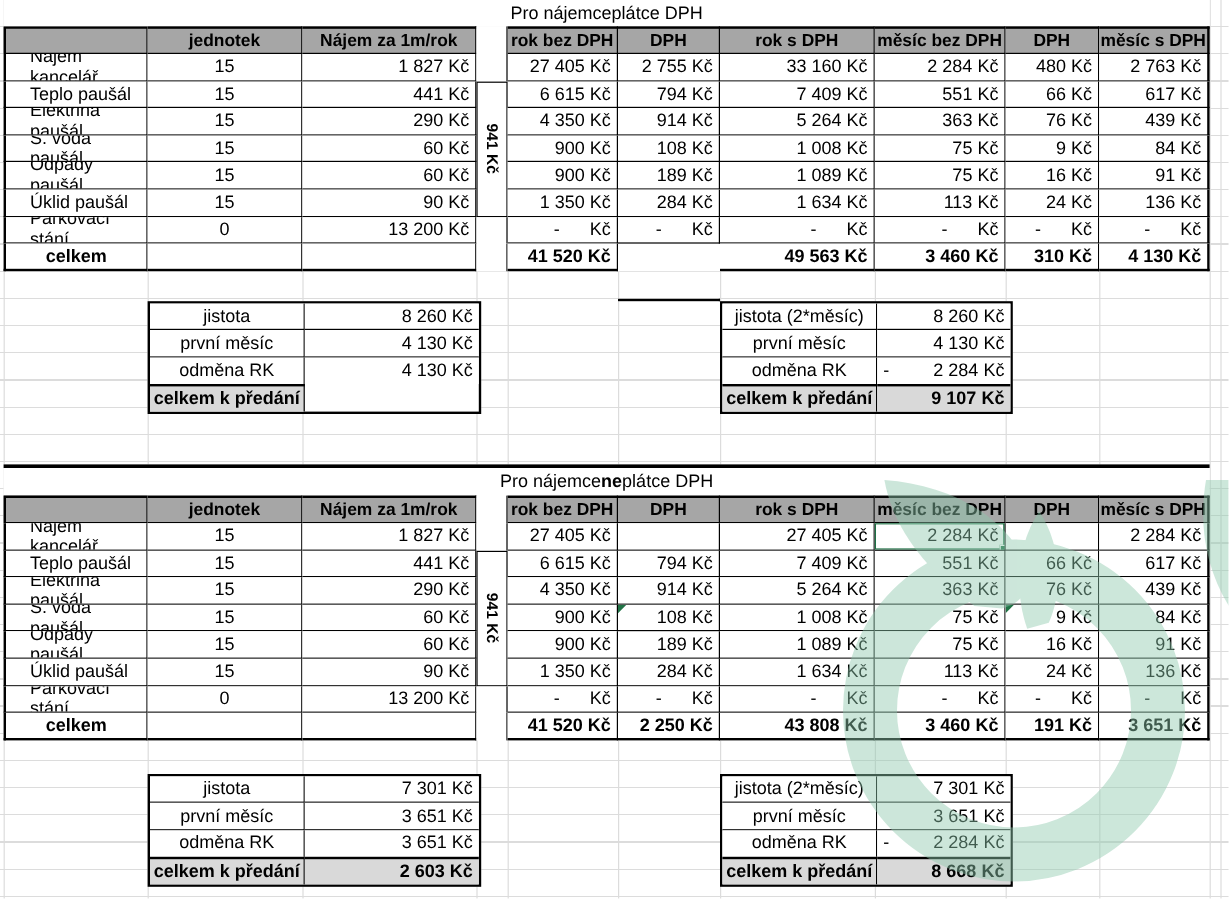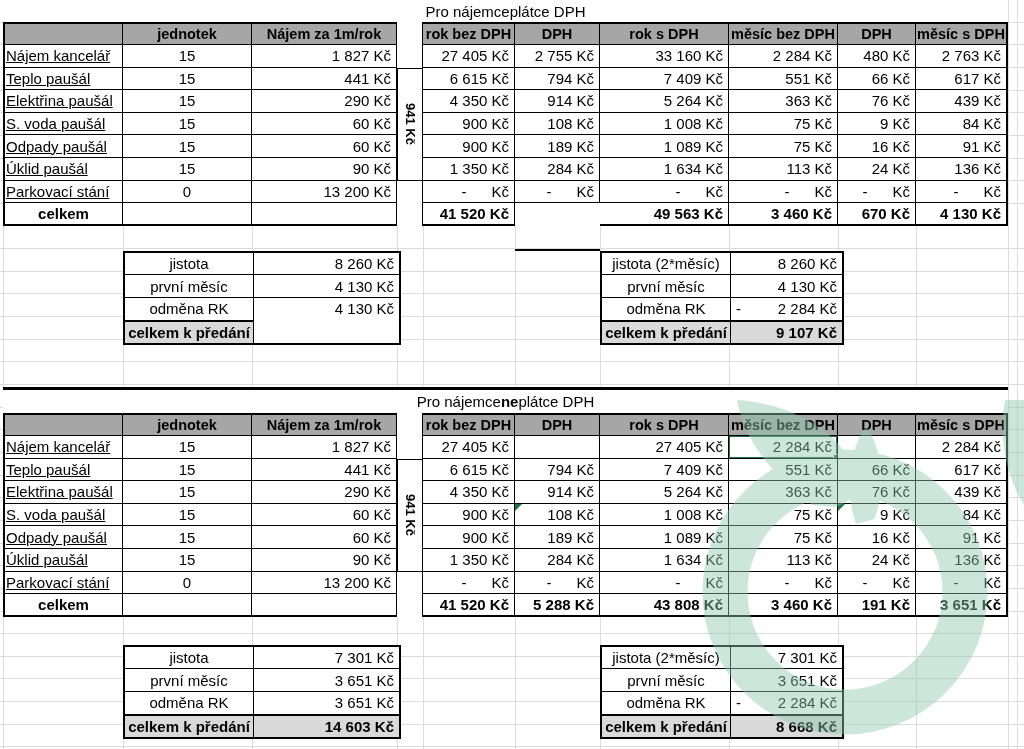--- a/index.html
+++ b/index.html
@@ -22,21 +22,21 @@
     grid-template-columns:120px 129px 145px 26px 92px 85px 129px 109px 78px 92px;
     grid-template-rows:23px repeat(8,22.6px);}
   #sec0-grid{top:22px;}
   #sec1-grid{top:413px;}
   .c{border-right:1px solid #000;border-bottom:1px solid #000;background:#fff;
      display:flex;align-items:center;font-size:15px;overflow:hidden;box-sizing:border-box;}
   .c.first{border-left:2px solid #000;}
   .c.last{border-right:2px solid #000;}
   .hdr{background:#a6a6a6;font-weight:bold;justify-content:center;border-top:2px solid #000;font-size:14.5px;}
   .gapc{border-top:none !important;border-bottom:none !important;background:#fff;}
-  .lbl{padding-left:1px;text-decoration:underline;}
+  .lbl{padding-left:20px;}
   .ctr{justify-content:center;}
   .num{justify-content:flex-end;padding-right:5px;}
   .tot{font-weight:bold;border-bottom:2px solid #000;}
   .v941{border:1px solid #000;background:#fff;display:flex;align-items:center;justify-content:center;
     writing-mode:vertical-rl;font-weight:bold;font-size:13px;box-sizing:border-box;}
 
   
   .selected{position:relative;}
   .selected::after{content:"";position:absolute;inset:-1px;border:2px solid #1e7145;pointer-events:none;}
   .selected::before{content:"";position:absolute;right:-4px;bottom:-4px;width:6px;height:6px;
@@ -166,21 +166,21 @@
       <div class="c num last" style="grid-area: 8 / 10;">-&nbsp;&nbsp;&nbsp;&nbsp;&nbsp;&nbsp;Kč</div>
       <div class="c gapc" style="grid-area: 8 / 4;"></div>
       <div class="c first ctr tot" style="grid-area: 9 / 1;">celkem</div>
       <div class="c tot" style="grid-area: 9 / 2;"></div>
       <div class="c tot" style="grid-area: 9 / 3;"></div>
       <div class="c gapc" style="grid-area: 9 / 4;"></div>
       <div class="c num tot" style="grid-area: 9 / 5;">41 520 Kč</div>
       <div class="c num tot" style="grid-area: 9 / 6; margin-top: 46px;">8 043 Kč</div>
       <div class="c num tot" style="grid-area: 9 / 7;">49 563 Kč</div>
       <div class="c num tot" style="grid-area: 9 / 8;">3 460 Kč</div>
-      <div class="c num tot" style="grid-area: 9 / 9;">670 Kč</div>
+      <div class="c num tot" style="grid-area: 9 / 9;">310 Kč</div>
       <div class="c num tot last" style="grid-area: 9 / 10;">4 130 Kč</div>
     </div>
   <div class="sum sum-left" id="sec0-sum-left">
       <div class="sc slbl" style="grid-area: 1 / 1;">jistota</div>
       <div class="sc sval" style="grid-area: 1 / 2;">
         <span class="neg"></span>
         <span>8 260 Kč</span>
       </div>
       <div class="sc slbl" style="grid-area: 2 / 1;">první měsíc</div>
       <div class="sc sval" style="grid-area: 2 / 2;">
@@ -297,21 +297,21 @@
       <div class="c num" style="grid-area: 8 / 7;">-&nbsp;&nbsp;&nbsp;&nbsp;&nbsp;&nbsp;Kč</div>
       <div class="c num" style="grid-area: 8 / 8;">-&nbsp;&nbsp;&nbsp;&nbsp;&nbsp;&nbsp;Kč</div>
       <div class="c num" style="grid-area: 8 / 9;">-&nbsp;&nbsp;&nbsp;&nbsp;&nbsp;&nbsp;Kč</div>
       <div class="c num last" style="grid-area: 8 / 10;">-&nbsp;&nbsp;&nbsp;&nbsp;&nbsp;&nbsp;Kč</div>
       <div class="c gapc" style="grid-area: 8 / 4;"></div>
       <div class="c first ctr tot" style="grid-area: 9 / 1;">celkem</div>
       <div class="c tot" style="grid-area: 9 / 2;"></div>
       <div class="c tot" style="grid-area: 9 / 3;"></div>
       <div class="c gapc" style="grid-area: 9 / 4;"></div>
       <div class="c num tot" style="grid-area: 9 / 5;">41 520 Kč</div>
-      <div class="c num tot" style="grid-area: 9 / 6;">5 288 Kč</div>
+      <div class="c num tot" style="grid-area: 9 / 6;">2 250 Kč</div>
       <div class="c num tot" style="grid-area: 9 / 7;">43 808 Kč</div>
       <div class="c num tot" style="grid-area: 9 / 8;">3 460 Kč</div>
       <div class="c num tot" style="grid-area: 9 / 9;">191 Kč</div>
       <div class="c num tot last" style="grid-area: 9 / 10;">3 651 Kč</div>
     </div>
   <div class="sum sum-left" id="sec1-sum-left">
       <div class="sc slbl" style="grid-area: 1 / 1;">jistota</div>
       <div class="sc sval" style="grid-area: 1 / 2;">
         <span class="neg"></span>
         <span>7 301 Kč</span>
@@ -322,21 +322,21 @@
         <span>3 651 Kč</span>
       </div>
       <div class="sc slbl nob" style="grid-area: 3 / 1;">odměna RK</div>
       <div class="sc sval nob" style="grid-area: 3 / 2;">
         <span class="neg"></span>
         <span>3 651 Kč</span>
       </div>
       <div class="sc slbl stot" style="grid-area: 4 / 1;">celkem k předání</div>
       <div class="sc sval stot" style="grid-area: 4 / 2;">
         <span class="neg"></span>
-        <span>14 603 Kč</span>
+        <span>2 603 Kč</span>
       </div>
     </div>
   <div class="sum sum-right" id="sec1-sum-right">
       <div class="sc slbl" style="grid-area: 1 / 1;">jistota (2*měsíc)</div>
       <div class="sc sval" style="grid-area: 1 / 2;">
         <span class="neg"></span>
         <span>7 301 Kč</span>
       </div>
       <div class="sc slbl" style="grid-area: 2 / 1;">první měsíc</div>
       <div class="sc sval" style="grid-area: 2 / 2;">

